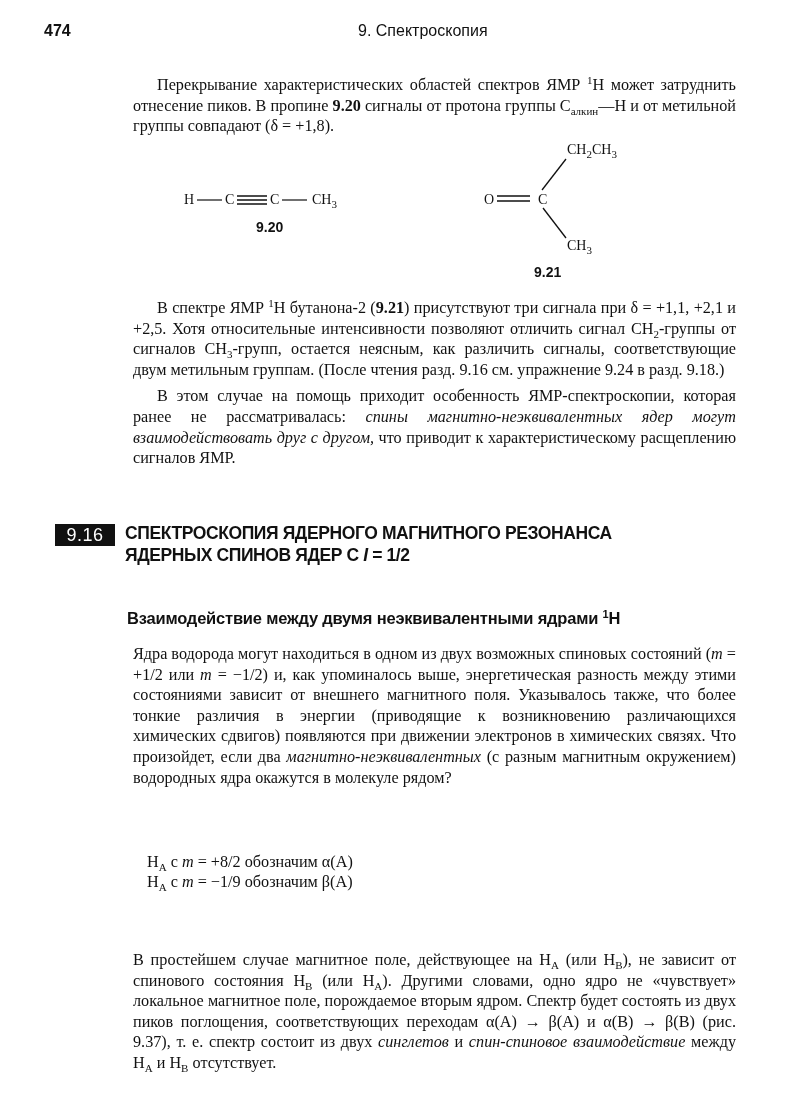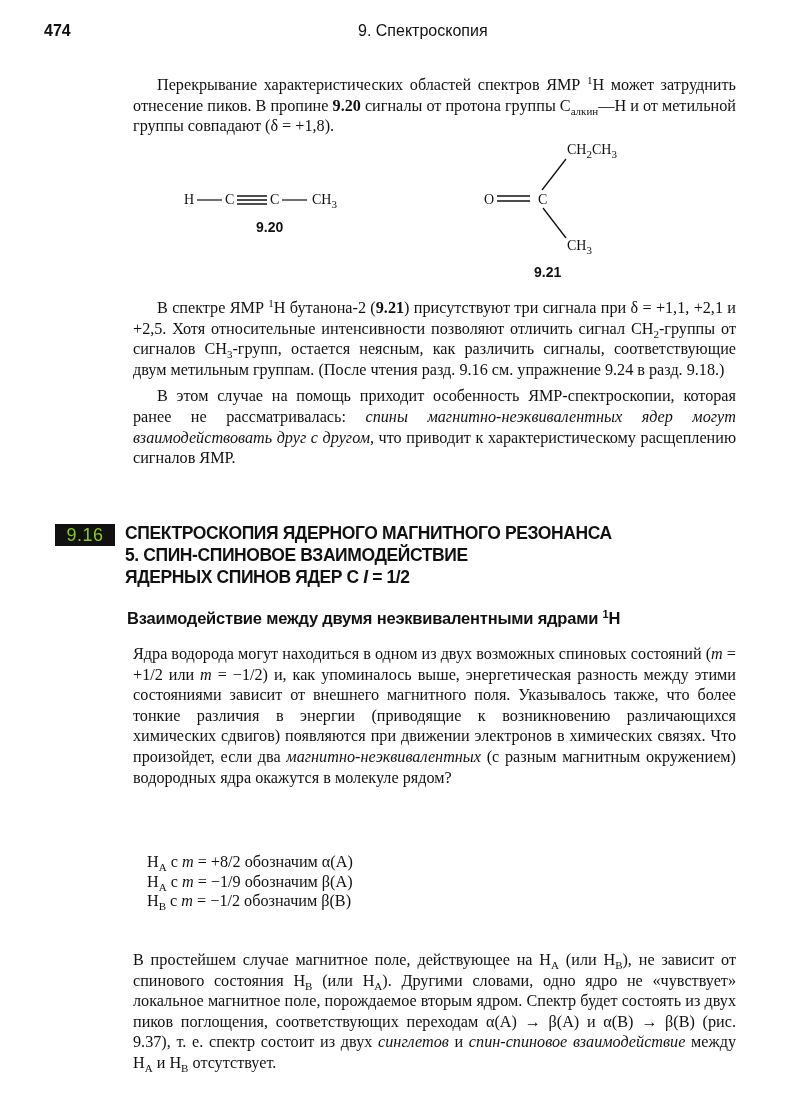--- a/index.html
+++ b/index.html
@@ -27,21 +27,21 @@
   sub { font-size: 11px; vertical-align: -4px; line-height: 0; }
   sup { font-size: 11px; vertical-align: 6px; line-height: 0; }
 
   
   .struct { position: absolute; font-family: "Liberation Serif", "DejaVu Serif", serif; font-size: 14px; }
   .struct-label { position: absolute; font-family: "Liberation Sans", "DejaVu Sans", sans-serif; font-weight: bold; font-size: 14px; }
 
   
   .sec-badge {
     position: absolute; left: 55px; top: 524px; width: 60px; height: 22px;
-    background: #111111; color: #84cc16;
+    background: #111111; color: #ffffff;
     font-family: "Liberation Sans", "DejaVu Sans", sans-serif; font-size: 18px;
     text-align: center; line-height: 22px; letter-spacing: 0.5px;
   }
   .sec-title {
     position: absolute; left: 125px; top: 522px; width: 620px;
     font-family: "Liberation Sans", "DejaVu Sans", sans-serif; font-weight: bold;
     font-size: 17.5px; line-height: 22px; letter-spacing: -0.4px;
   }
   .subsec-title {
     position: absolute; left: 127px; top: 608px; width: 620px;
@@ -93,33 +93,31 @@
 </div>
 
 <div class="col" style="top:292px;">
   <p class="para indent"><span>В спектре ЯМР </span><sup>1</sup><span>H бутанона-2 (</span><b>9.21</b><span>) присутствуют три сигнала при δ = +1,1, +2,1 и +2,5. Хотя относительные интенсивности позволяют отличить сигнал CH</span><sub>2</sub><span>-группы от сигналов CH</span><sub>3</sub><span>-групп, остается неясным, как различить сигналы, соответствующие двум метильным группам. (После чтения разд. 9.16 см. упражнение 9.24 в разд. 9.18.)</span></p>
   <p class="para indent" style="margin-top:2px;"><span>В этом случае на помощь приходит особенность ЯМР-спектроскопии, которая ранее не рассматривалась: </span><i>спины магнитно-неэквивалентных ядер могут взаимодействовать друг с другом,</i><span> что приводит к характеристическому расщеплению сигналов ЯМР.</span></p>
 </div>
 
 <div class="sec-badge">9.16</div>
 <div class="sec-title">
   <div>СПЕКТРОСКОПИЯ ЯДЕРНОГО МАГНИТНОГО РЕЗОНАНСА</div>
-  <div>5. СПИН-СПИНОВОЕ ВЗАИМОДЕЙСТВИЕ</div>
   <div><span>ЯДЕРНЫХ СПИНОВ ЯДЕР С </span><i>I</i><span> = 1/2</span></div>
 </div>
 
 <div class="subsec-title"><span>Взаимодействие между двумя неэквивалентными ядрами </span><sup>1</sup><span>H</span></div>
 
 <div class="col" style="top:638px;">
   <p class="para"><span>Ядра водорода могут находиться в одном из двух возможных спиновых состояний (</span><i>m</i><span> = +1/2 или </span><i>m</i><span> = −1/2) и, как упоминалось выше, энергетическая разность между этими состояниями зависит от внешнего магнитного поля. Указывалось также, что более тонкие различия в энергии (приводящие к возникновению различающихся химических сдвигов) появляются при движении электронов в химических связях. Что произойдет, если два </span><i>магнитно-неэквивалентных</i><span> (с разным магнитным окружением) водородных ядра окажутся в молекуле рядом?</span></p>
 </div>
 
 <div class="col" style="top:853px;">
   <ul class="notation-list">
     <li><span>H</span><sub>A</sub><span> с </span><i>m</i><span> = +8/2 обозначим α(A)</span></li>
     <li><span>H</span><sub>A</sub><span> с </span><i>m</i><span> = −1/9 обозначим β(A)</span></li>
-    <li><span>H</span><sub>B</sub><span> с </span><i>m</i><span> = −1/2 обозначим β(B)</span></li>
   </ul>
 </div>
 
 <div class="col" style="top:944px;">
   <p class="para"><span>В простейшем случае магнитное поле, действующее на H</span><sub>A</sub><span> (или H</span><sub>B</sub><span>), не зависит от спинового состояния H</span><sub>B</sub><span> (или H</span><sub>A</sub><span>). Другими словами, одно ядро не «чувствует» локальное магнитное поле, порождаемое  вторым ядром. Спектр будет состоять из двух пиков поглощения, соответствующих переходам α(A) → β(A) и α(B) → β(B) (рис. 9.37), т. е. спектр состоит из двух </span><i>синглетов</i><span> и </span><i>спин-спиновое взаимодействие</i><span> между H</span><sub>A</sub><span> и H</span><sub>B</sub><span> отсутствует.</span></p>
 </div>
 
 </body></html>

